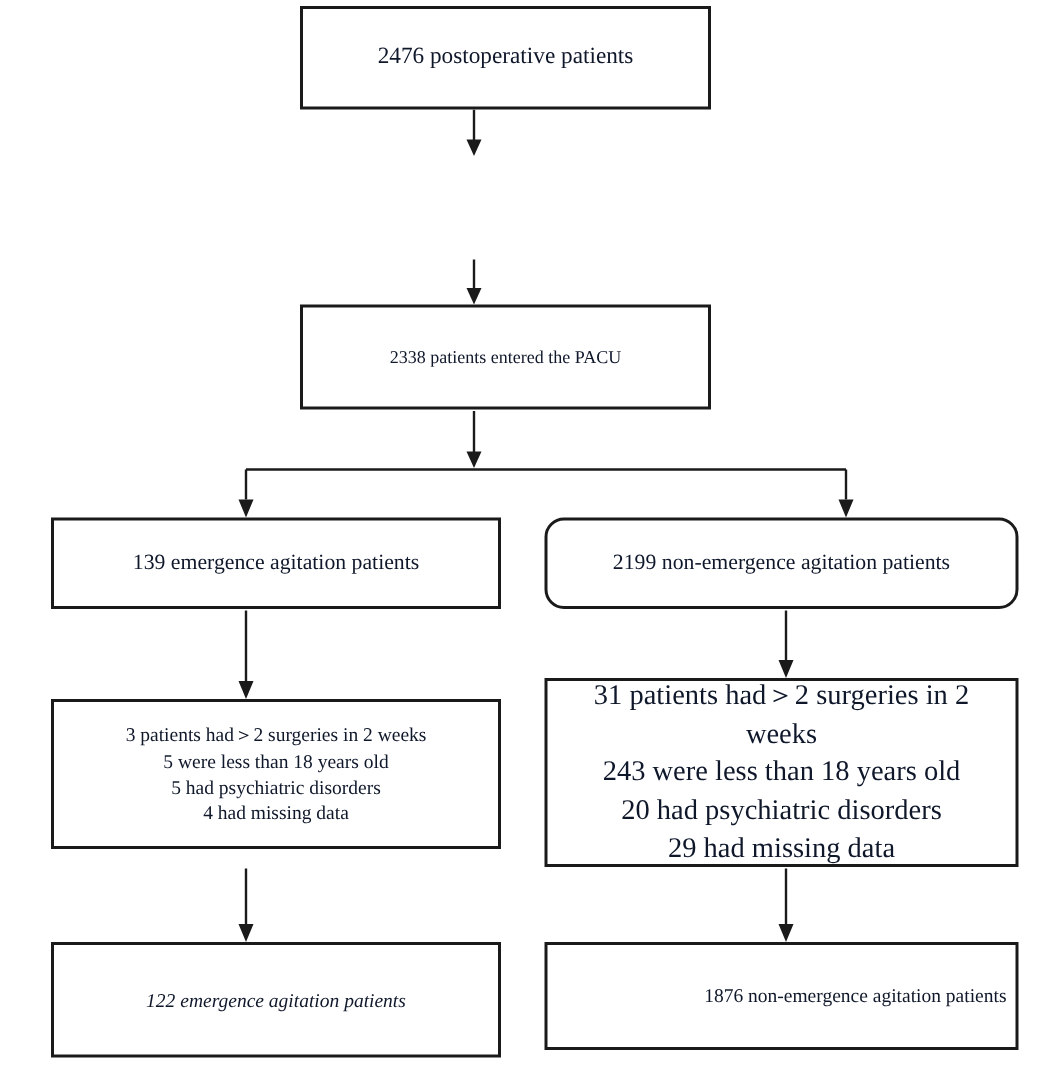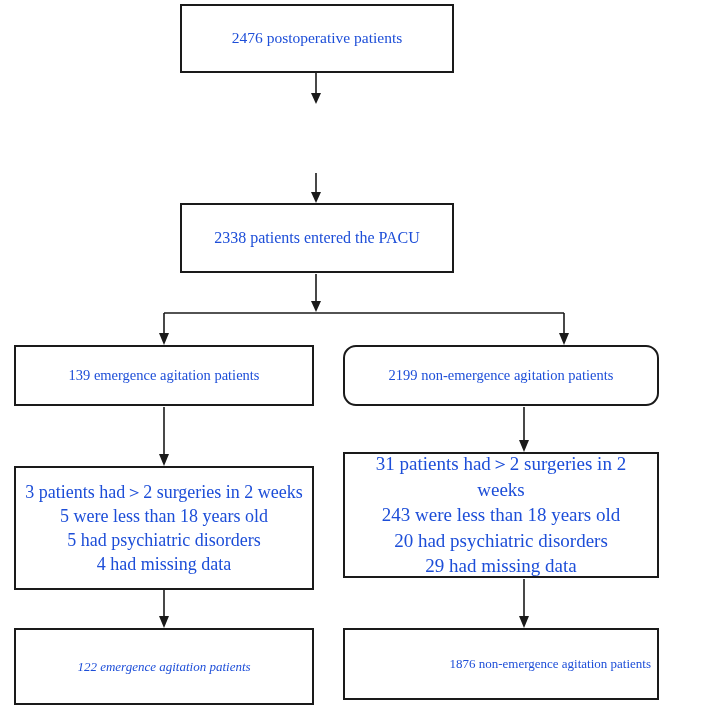--- a/index.html
+++ b/index.html
@@ -20,38 +20,39 @@
   .node {
     position: absolute;
     box-sizing: border-box;
     border: 2px solid #1a1a1a;
     background: #ffffff;
     display: flex;
     align-items: center;
     justify-content: center;
     text-align: center;
     line-height: 1.34;
-    color: #1d4ed8;
+    color: #0f172a;
+    margin-left: 20px;
   }
   .node .txt {
     display: block;
     width: 100%;
     padding: 0 6px;
     white-space: pre-line;
   }
 
   
   #n-total      { left: 180px; top: 4px;   width: 274px; height: 69px;  font-size: 15.5px; }
   #n-excluded   { left: 22px;  top: 104px; width: 584px; height: 69px;  font-size: 15.5px; }
-  #n-pacu       { left: 180px; top: 203px; width: 274px; height: 70px;  font-size: 16px; }
+  #n-pacu       { left: 180px; top: 203px; width: 274px; height: 70px;  font-size: 12px; }
 
   #n-ea         { left: 14px;  top: 345px; width: 300px; height: 61px;  font-size: 14.5px; }
   #n-nonea      { left: 343px; top: 345px; width: 316px; height: 61px;  font-size: 14.5px; border-radius: 13px; }
 
-  #n-ea-excl    { left: 14px;  top: 466px; width: 300px; height: 124px; font-size: 18px; }
+  #n-ea-excl    { left: 14px;  top: 466px; width: 300px; height: 100px; font-size: 13px; }
   #n-nonea-excl { left: 343px; top: 452px; width: 316px; height: 126px; font-size: 19px; }
 
   #n-ea-final   { left: 14px;  top: 628px; width: 300px; height: 77px;  font-size: 13px; font-style: italic; }
   #n-nonea-final{ left: 343px; top: 628px; width: 316px; height: 72px;  font-size: 13px; text-align: right; }
 
   
   #connectors {
     position: absolute;
     left: 0; top: 0;
     width: 701px;

